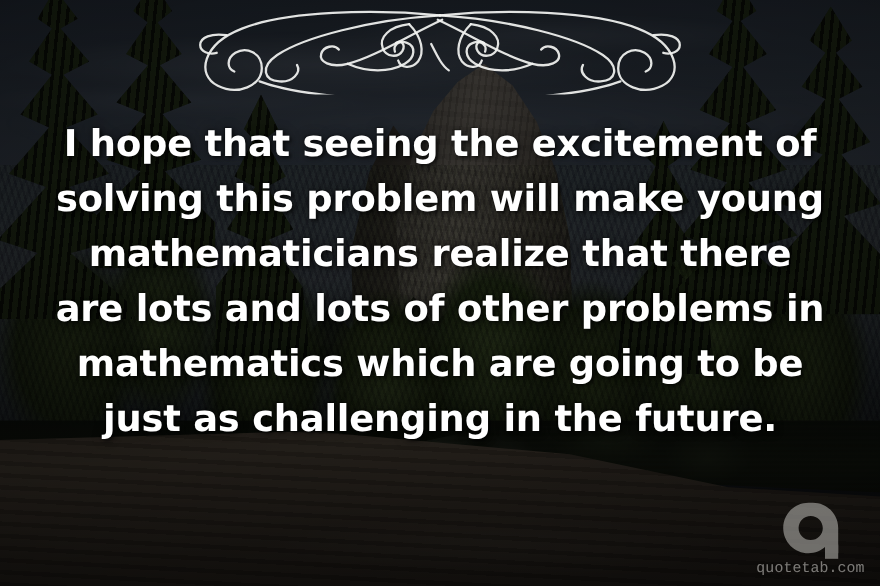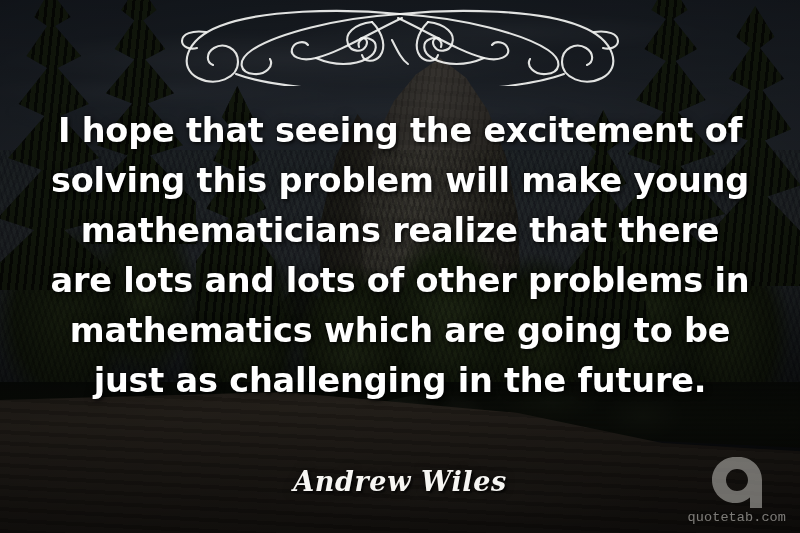--- a/index.html
+++ b/index.html
@@ -310,23 +310,20 @@
 
   <div id="quote-body">
     <div id="quote-text">I hope that seeing the excitement of
 solving this problem will make young
 mathematicians realize that there
 are lots and lots of other problems in
 mathematics which are going to be
 just as challenging in the future.</div>
   </div>
 
-  <div id="author-wrap">
-    <span id="author-name">Andrew Wiles</span>
-  </div>
 
   <div id="watermark">
     <div id="watermark-logo">
       <svg viewBox="0 0 54 54" width="54" height="54" xmlns="http://www.w3.org/2000/svg" aria-hidden="true">
 
         <path d="M25 2
                  C12.3 2 2 12.3 2 25
                  C2 37.7 12.3 48 25 48
                  C31 48 36.4 45.7 40.5 41.9
                  L40.5 48 L52 48 L52 25

